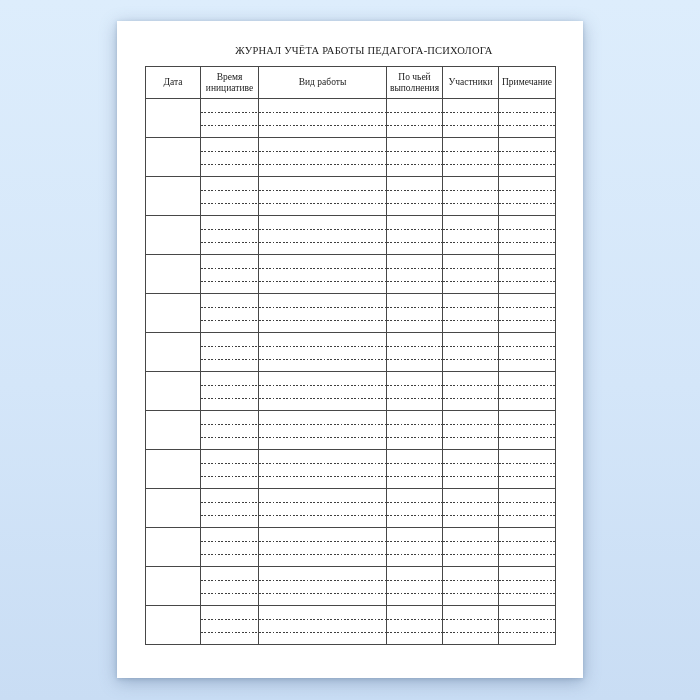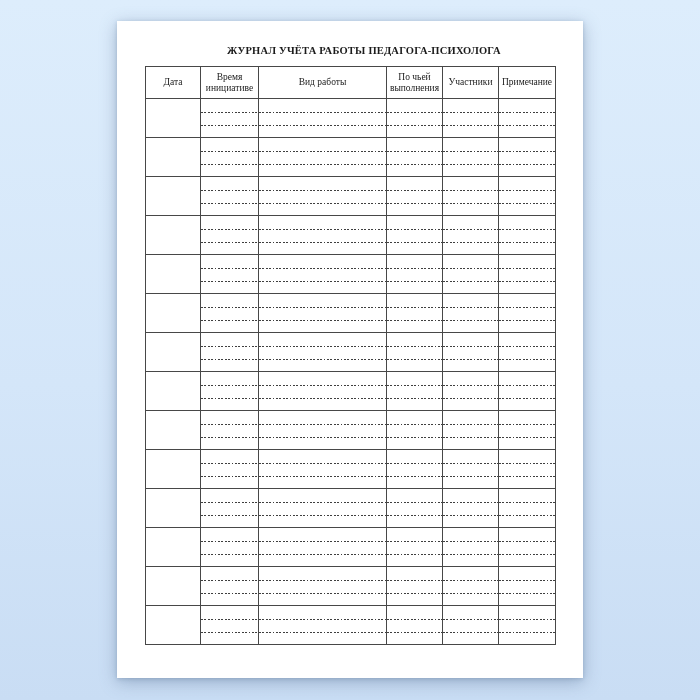--- a/index.html
+++ b/index.html
@@ -13,21 +13,21 @@
     font-family:"Liberation Serif","DejaVu Serif",serif;
     color:var(--text-c);
   }
   .paper{
     position:absolute;left:117px;top:21px;width:466px;height:657px;
     background:var(--paper);
     box-shadow:0 4px 16px rgba(90,115,150,.45), 0 1px 4px rgba(90,115,150,.30);
   }
   .doc-title{
     position:absolute;top:24px;left:0;right:0;
-    text-align:center;font-weight:bold;font-size:10.5px;line-height:12px;
+    text-align:center;font-weight:normal;font-size:10.5px;line-height:12px;
     letter-spacing:.2px;white-space:nowrap;padding-left:28px;
   }
   table.journal{
     position:absolute;left:28px;top:45px;
     border-collapse:collapse;table-layout:fixed;width:410px;padding-left:43px;
   }
   .journal th,.journal td{
     border:1px solid var(--border-c);
     padding:0;margin:0;
   }

